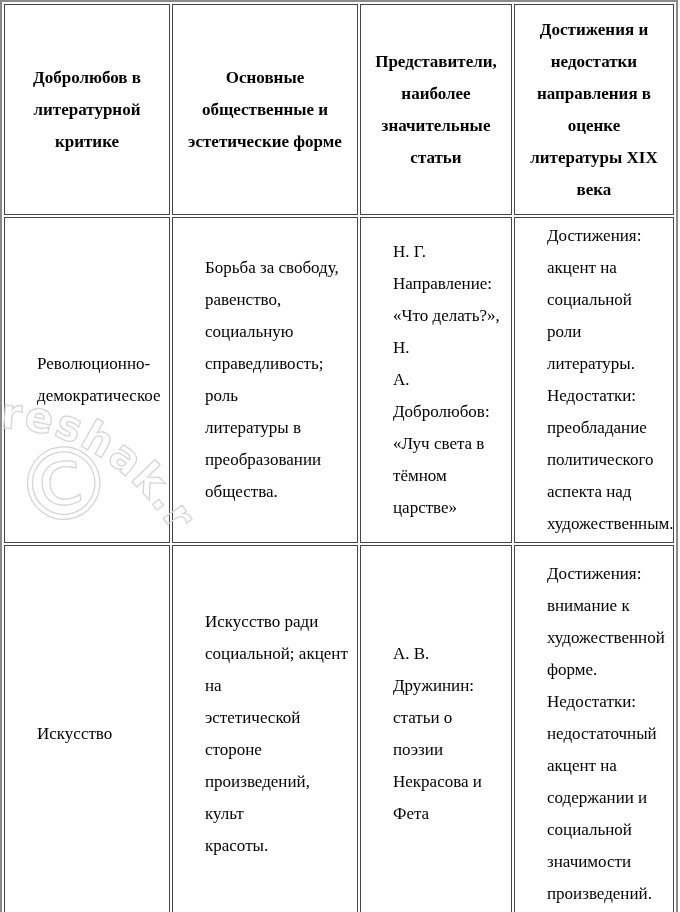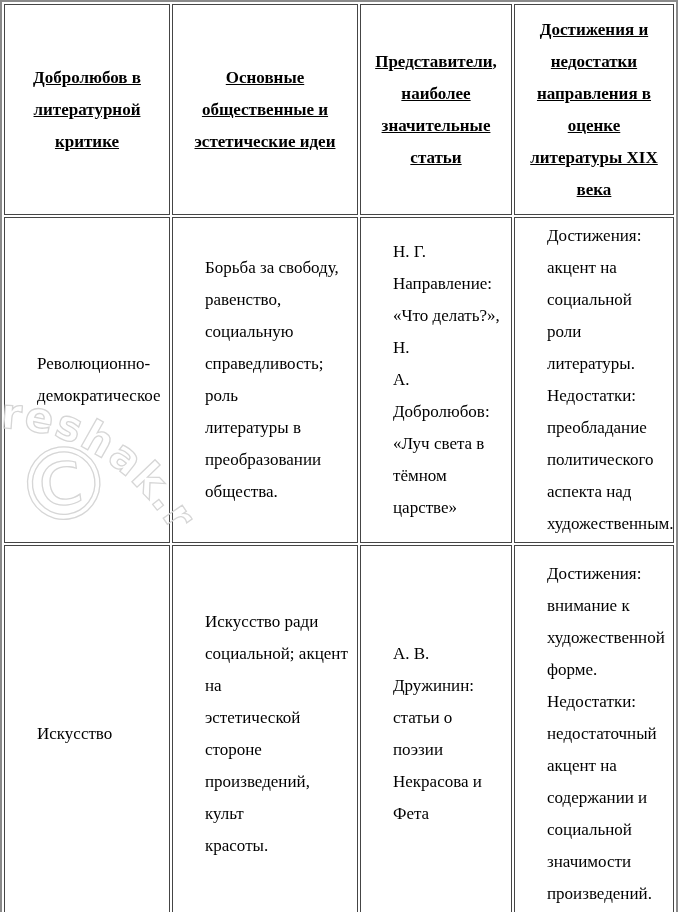--- a/index.html
+++ b/index.html
@@ -31,21 +31,20 @@
     border: 1px solid #454545;
     vertical-align: middle;
     padding: 2px 5px;
     font-size: 17px;
     line-height: 32px;
     background: #ffffff;
   }
   table.doc-table th {
     font-weight: bold;
     text-align: center;
-    text-decoration: underline;
   }
   table.doc-table td {
     font-weight: normal;
     text-align: left;
     padding-left: 32px;
   }
   table.doc-table td.direction-cell {
     font-weight: normal;
   }
   .row-header th { height: 211px; }
@@ -77,21 +76,21 @@
     <tbody>
       <tr class="row-header">
         <th>
           <div class="cell-text">Добролюбов в
 литературной
 критике</div>
         </th>
         <th>
           <div class="cell-text">Основные
 общественные и
-эстетические идеи</div>
+эстетические форме</div>
         </th>
         <th>
           <div class="cell-text">Представители,
 наиболее
 значительные
 статьи</div>
         </th>
         <th>
           <div class="cell-text">Достижения и
 недостатки

